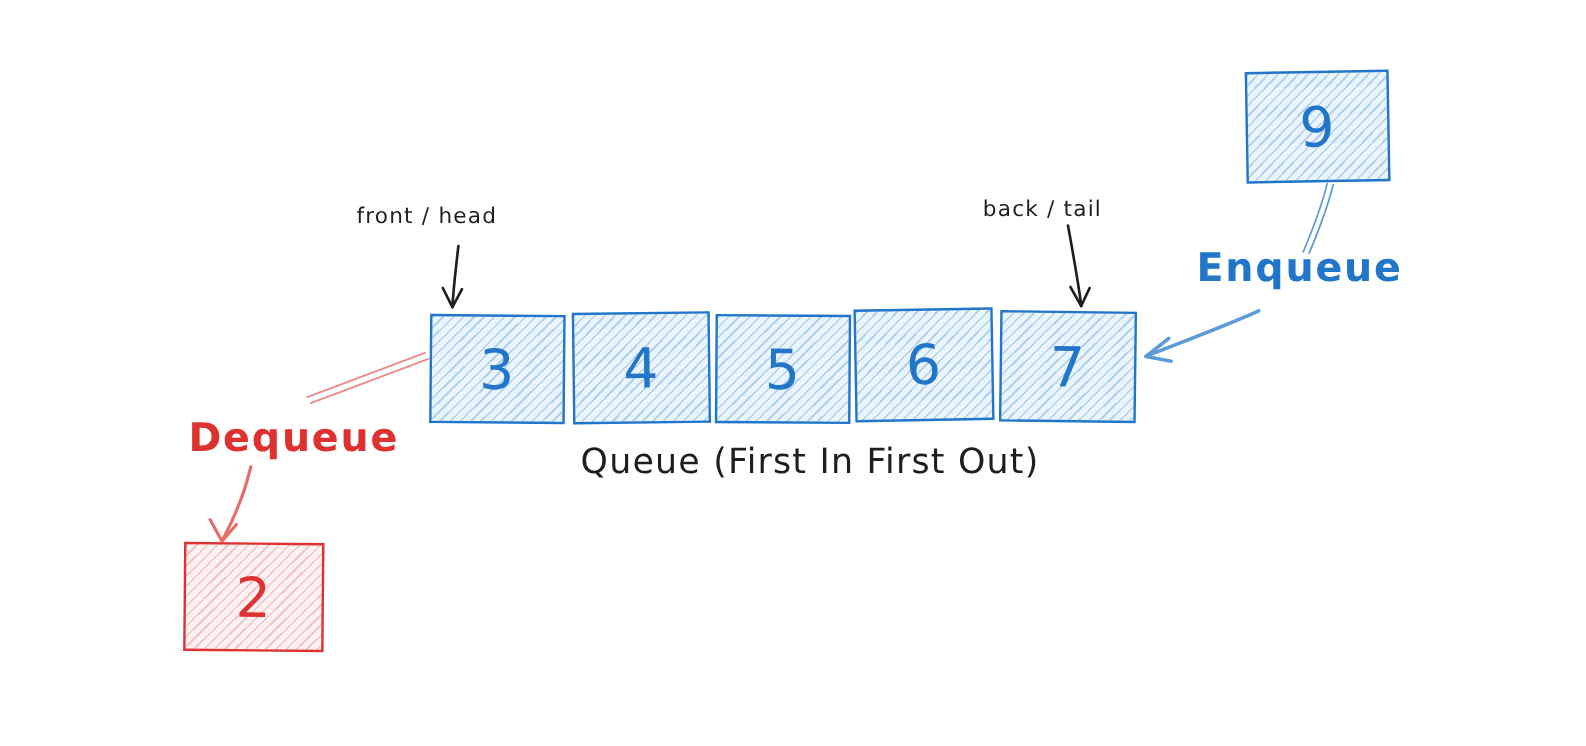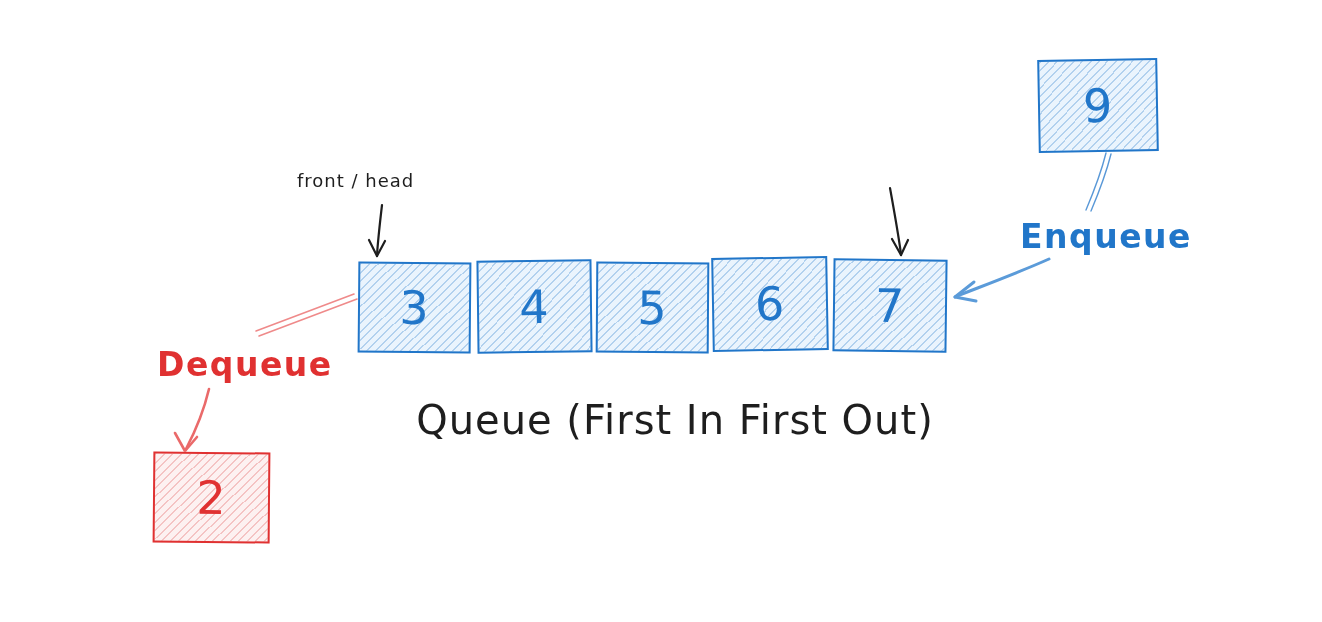--- a/index.html
+++ b/index.html
@@ -60,24 +60,24 @@
     position:absolute;
     font-size:33px;
     font-weight:600;
     letter-spacing:1.5px;
     white-space:nowrap;
   }
   .op-label.enqueue{color:var(--blue);}
   .op-label.dequeue{color:var(--red);margin-left:40px;}
   .title{
     position:absolute;
-    left:675px;top:397px;
+    left:675px;top:367px;
     transform:translateX(-50%);
     color:var(--ink);
-    font-size:40px;
+    font-size:29px;
     letter-spacing:1px;
     white-space:nowrap;
   }
 </style>
 </head>
 <body>
 
 <div class="canvas">
 
   <svg class="svg-overlay" viewBox="0 0 1322 622">
@@ -135,19 +135,20 @@
 
   <div class="box blue" style="left:1038px;top:59px;width:120px;height:93px;transform:rotate(-1deg);">
     <span>9</span>
   </div>
 
   <div class="box red" style="left:153px;top:452px;width:117px;height:91px;transform:rotate(.5deg);">
     <span>2</span>
   </div>
 
   <div class="pointer-label" style="left:297px;top:170px;">front / head</div>
+  <div class="pointer-label" style="left:819px;top:164px;">back / tail</div>
 
-  <div class="op-label enqueue" style="left:997px;top:217px;margin-left:23px;">Enqueue</div>
+  <div class="op-label enqueue" style="left:997px;top:203px;">Enqueue</div>
   <div class="op-label dequeue" style="left:117px;top:345px;">Dequeue</div>
 
   <div class="title">Queue (First In First Out)</div>
 
 </div>
 
 </body></html>

